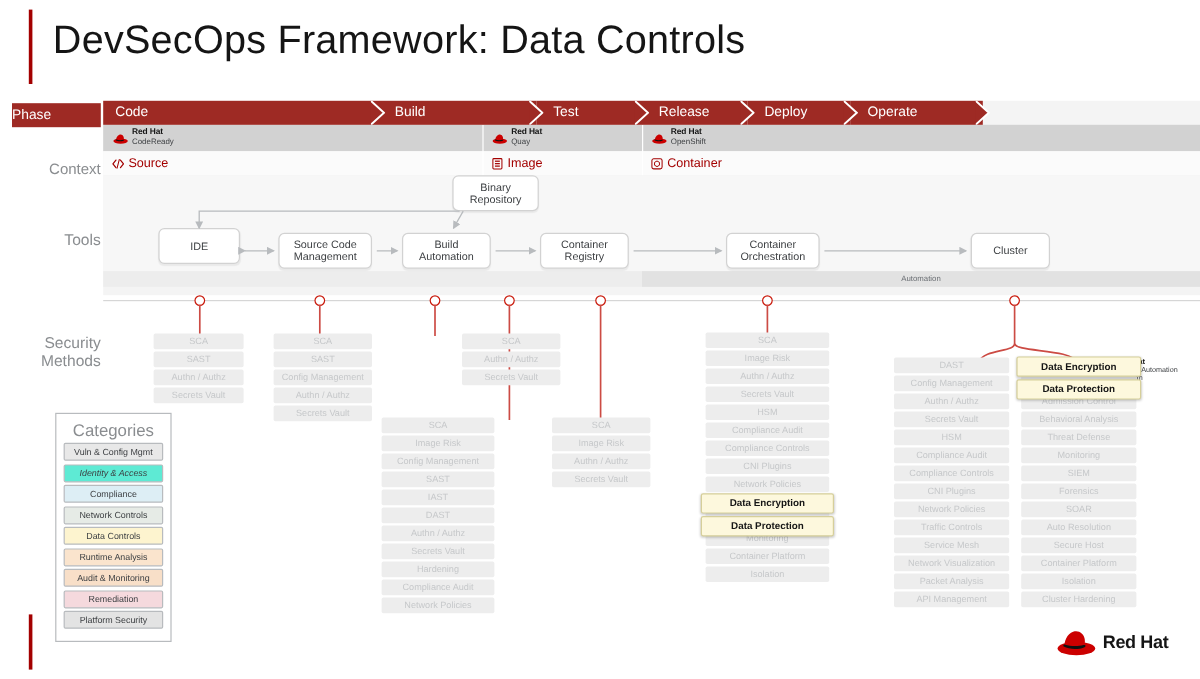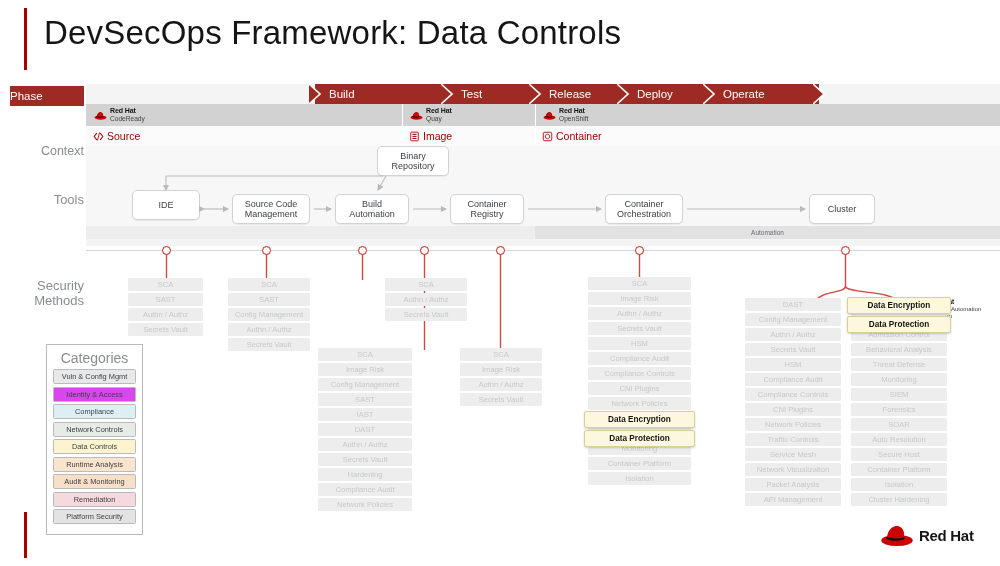--- a/index.html
+++ b/index.html
@@ -24,21 +24,21 @@
     font-size:33px;font-weight:400;letter-spacing:.2px;
     color:#151515;white-space:nowrap;
   }
 
   
   .rowlabel{
     position:absolute;text-align:right;width:74px;left:10px;
     color:#8a8d90;font-size:12.5px;line-height:15px;
   }
   .rowlabel.phase{top:86px;}
-  .rowlabel.context{top:144px;}
+  .rowlabel.context{top:134px;}
   .rowlabel.tools{top:192px;font-size:13px;}
   .rowlabel.sec{top:278px;font-size:13px;}
 
   
   .board{position:absolute;left:86px;top:84px;width:914px;height:162px;background:#f4f4f4;}
   .board .ctxband{position:absolute;left:0;top:20px;width:100%;height:22px;background:#d2d2d2;}
   .board .ctxband2{position:absolute;left:0;top:42px;width:100%;height:20px;background:#fbfbfb;}
   .board .toolsband{position:absolute;left:0;top:62px;width:100%;height:80px;background:#f7f7f7;}
   .board .autoband{position:absolute;left:0;top:142px;width:100%;height:13px;background:#ededed;}
   .board .autoband.dark{left:449px;width:465px;background:#e2e2e2;}
@@ -289,20 +289,23 @@
       </svg>
       <div class="txt">
         <div class="b">Red Hat</div>
         <div class="s">Ansible Automation</div>
         <div class="s">Platform</div>
       </div>
     </div>
   </div>
 
   <div class="phasebar" id="phasebar">
+      <div class="phase p0" style="left: 0px; width: 229px;">
+        <span>Code</span>
+      </div>
       <div class="phase" style="left: 229px; width: 132px;">
         <span>Build</span>
       </div>
       <div class="chev" style="left: 223px;">
         <svg width="12" height="20">
           <path d="M0,0 L11,10 L0,20" stroke="#ffffff" stroke-width="1.6" fill="#9e2a24"></path>
         </svg>
       </div>
       <div class="phase" style="left: 361px; width: 88px;">
         <span>Test</span>
@@ -459,21 +462,21 @@
       <div class="hlgroup" style="left: 847px; top: 297px; width: 104px;">
         <div class="chip hl">Data Encryption</div>
         <div class="chip hl">Data Protection</div>
       </div>
     </div>
 
   <div class="legend">
     <div class="ttl">Categories</div>
     <div id="legenditems">
         <div class="item" style="background: rgb(232, 232, 232);">Vuln &amp; Config Mgmt</div>
-        <div class="item" style="background: #d946ef;">Identity &amp; Access</div>
+        <div class="item" style="background: #5eead4; font-style: italic;">Identity &amp; Access</div>
         <div class="item" style="background: rgb(221, 238, 245);">Compliance</div>
         <div class="item" style="background: rgb(230, 235, 230);">Network Controls</div>
         <div class="item" style="background: rgb(253, 244, 207);">Data Controls</div>
         <div class="item" style="background: rgb(250, 228, 205);">Runtime Analysis</div>
         <div class="item" style="background: rgb(248, 223, 200);">Audit &amp; Monitoring</div>
         <div class="item" style="background: rgb(245, 217, 221);">Remediation</div>
         <div class="item" style="background: rgb(227, 227, 227);">Platform Security</div>
       </div>
   </div>
 

